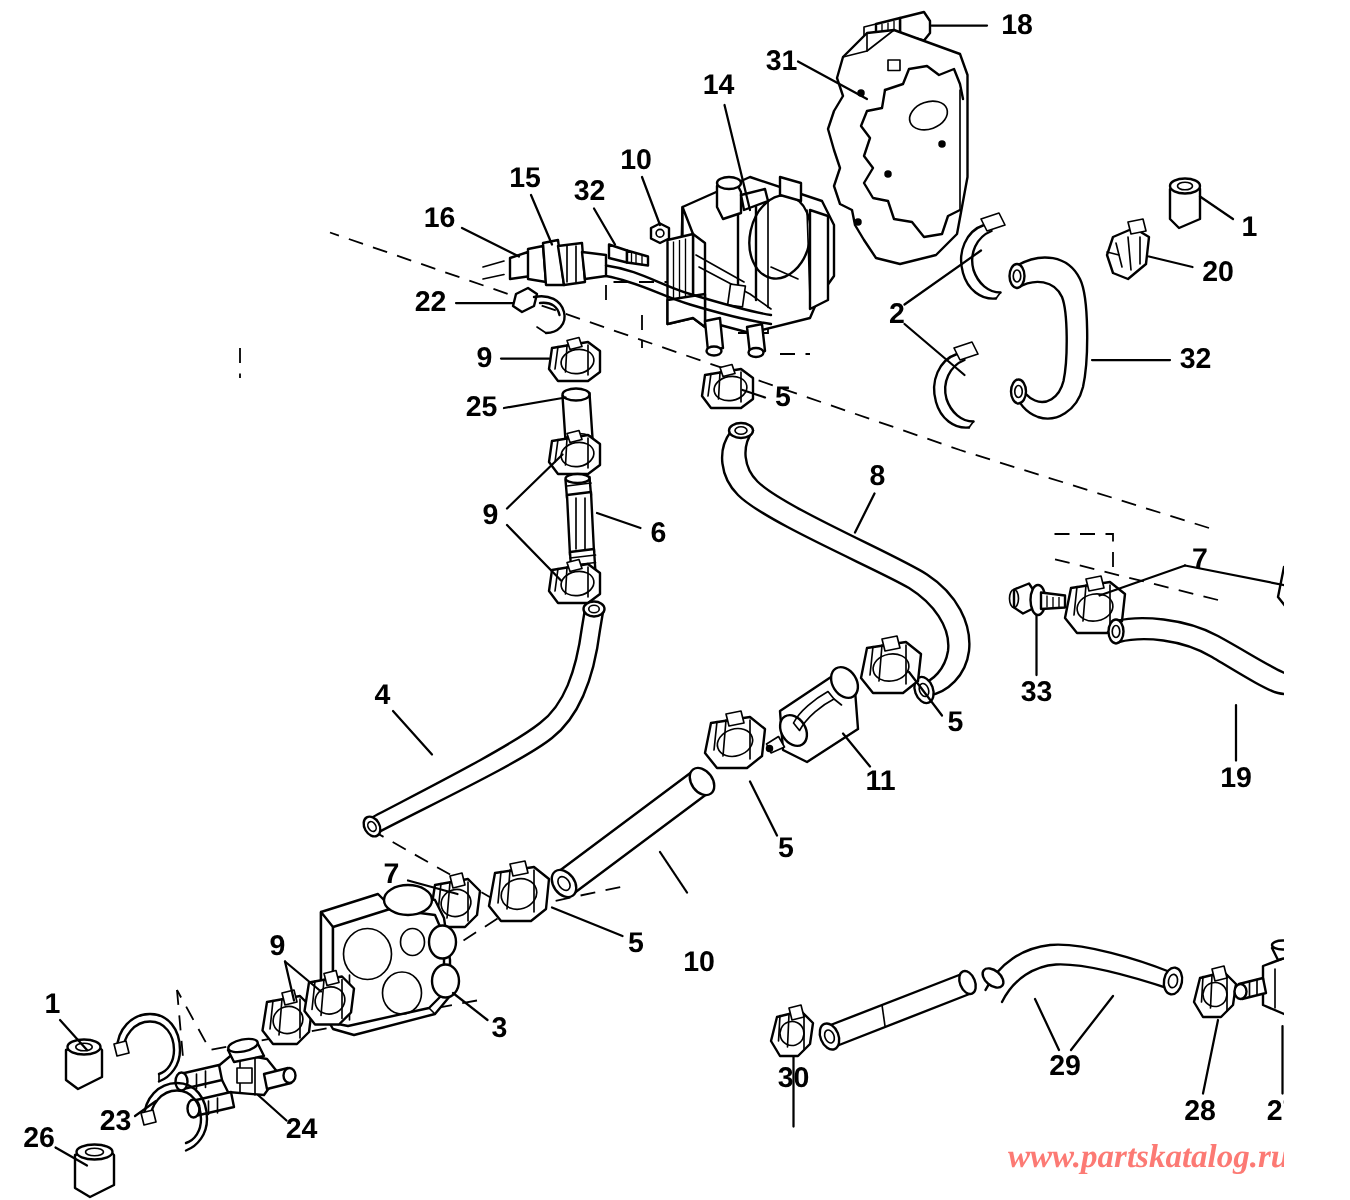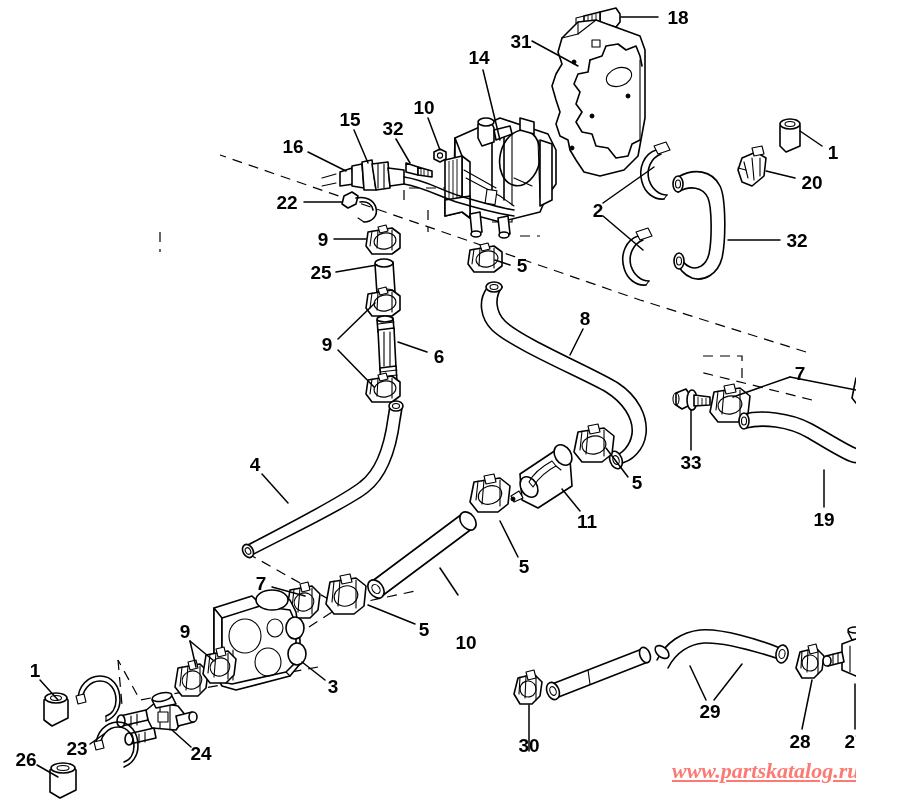--- a/index.html
+++ b/index.html
@@ -39,21 +39,20 @@
   #watermark {
     position: absolute;
     font-family: "Liberation Serif", serif;
     font-style: italic;
     font-weight: bold;
     font-size: 22px;
     color: #fc7a74;
     white-space: nowrap;
     letter-spacing: 0px;
     user-select: none;
-    text-decoration: underline;
   }
   
   .ln  { fill: none; stroke: #000; stroke-width: 1.6; stroke-linecap: round; stroke-linejoin: round; }
   .ln-thin { fill: none; stroke: #000; stroke-width: 1.1; stroke-linecap: round; stroke-linejoin: round; }
   .ln-lead { fill: none; stroke: #000; stroke-width: 1.5; stroke-linecap: round; }
   .ln-dash { fill: none; stroke: #000; stroke-width: 1.2; stroke-dasharray: 10 7; stroke-linecap: butt; }
   .fillw { fill: #ffffff; stroke: #000; stroke-width: 1.6; stroke-linejoin: round; }
   .fillw-thin { fill: #ffffff; stroke: #000; stroke-width: 1.1; stroke-linejoin: round; }
   .fillk { fill: #000000; stroke: #000; stroke-width: 1; }
   .hatch { fill: none; stroke: #000; stroke-width: 0.9; }
@@ -542,21 +541,21 @@
       <div class="callout-label" style="left: 524px; top: 566px;">5</div>
       <div class="callout-label" style="left: 466px; top: 602px; margin-top: 40px;">10</div>
       <div class="callout-label" style="left: 261px; top: 583px;">7</div>
       <div class="callout-label" style="left: 424px; top: 629px;">5</div>
       <div class="callout-label" style="left: 185px; top: 631px;">9</div>
       <div class="callout-label" style="left: 333px; top: 686px;">3</div>
       <div class="callout-label" style="left: 35px; top: 670px;">1</div>
       <div class="callout-label" style="left: 77px; top: 748px;">23</div>
       <div class="callout-label" style="left: 201px; top: 753px;">24</div>
       <div class="callout-label" style="left: 26px; top: 759px;">26</div>
-      <div class="callout-label" style="left: 529px; top: 745px;">30</div>
+      <div class="callout-label" style="left: 529px; top: 719px;">30</div>
       <div class="callout-label" style="left: 710px; top: 711px;">29</div>
       <div class="callout-label" style="left: 800px; top: 741px;">28</div>
       <div class="callout-label" style="left: 855px; top: 741px;">27</div>
     </div>
 
   <div id="watermark" style="left: 672px; top: 758px; color: rgb(252, 122, 116);">www.partskatalog.ru</div>
 
 </div>
 
 </body></html>

